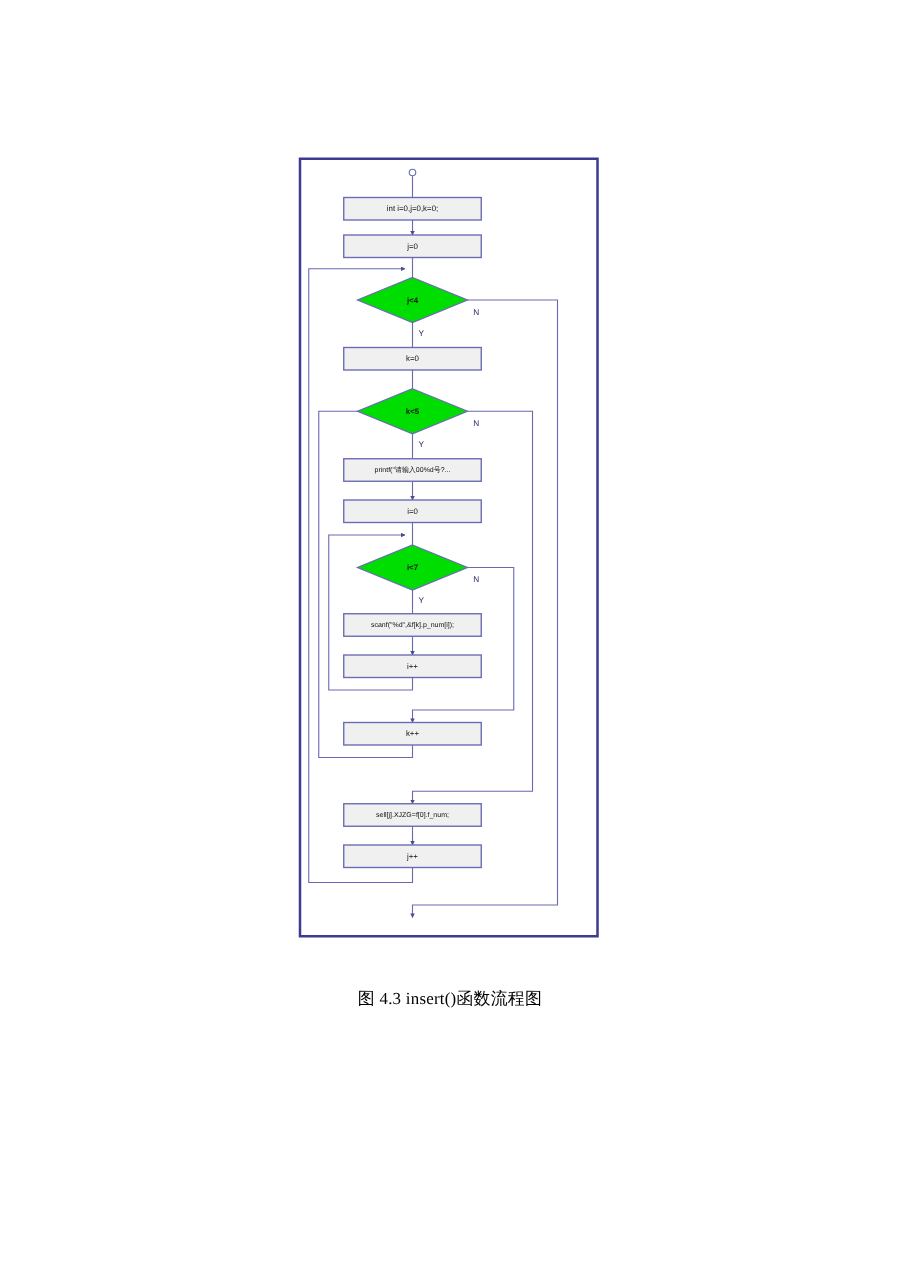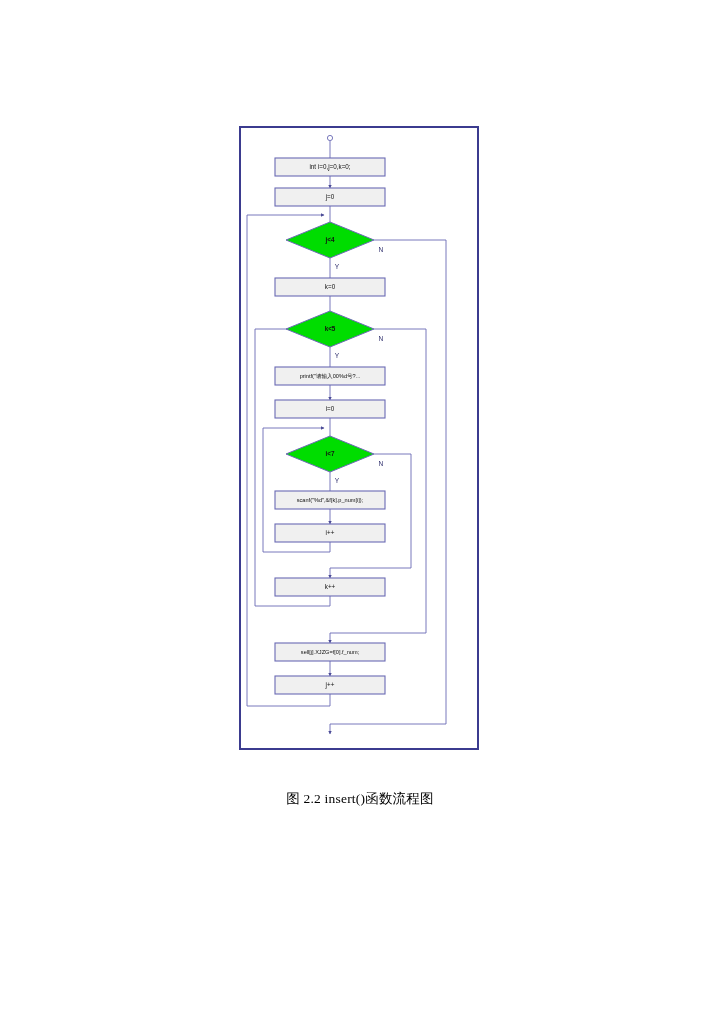--- a/index.html
+++ b/index.html
@@ -187,15 +187,15 @@
       </g>
 
       <g>
         <rect x="34" y="548" width="110" height="18" fill="#f0f0f0" stroke="#6a6ab4" stroke-width="1.1"></rect>
         <text class="node-text proc-text" x="89" y="557.5">j++</text>
       </g>
 
     </svg>
   </div>
 
-  <div id="caption">图 2.2 insert()函数流程图</div>
+  <div id="caption">图 4.3 insert()函数流程图</div>
 
 </div>
 
 </body></html>

